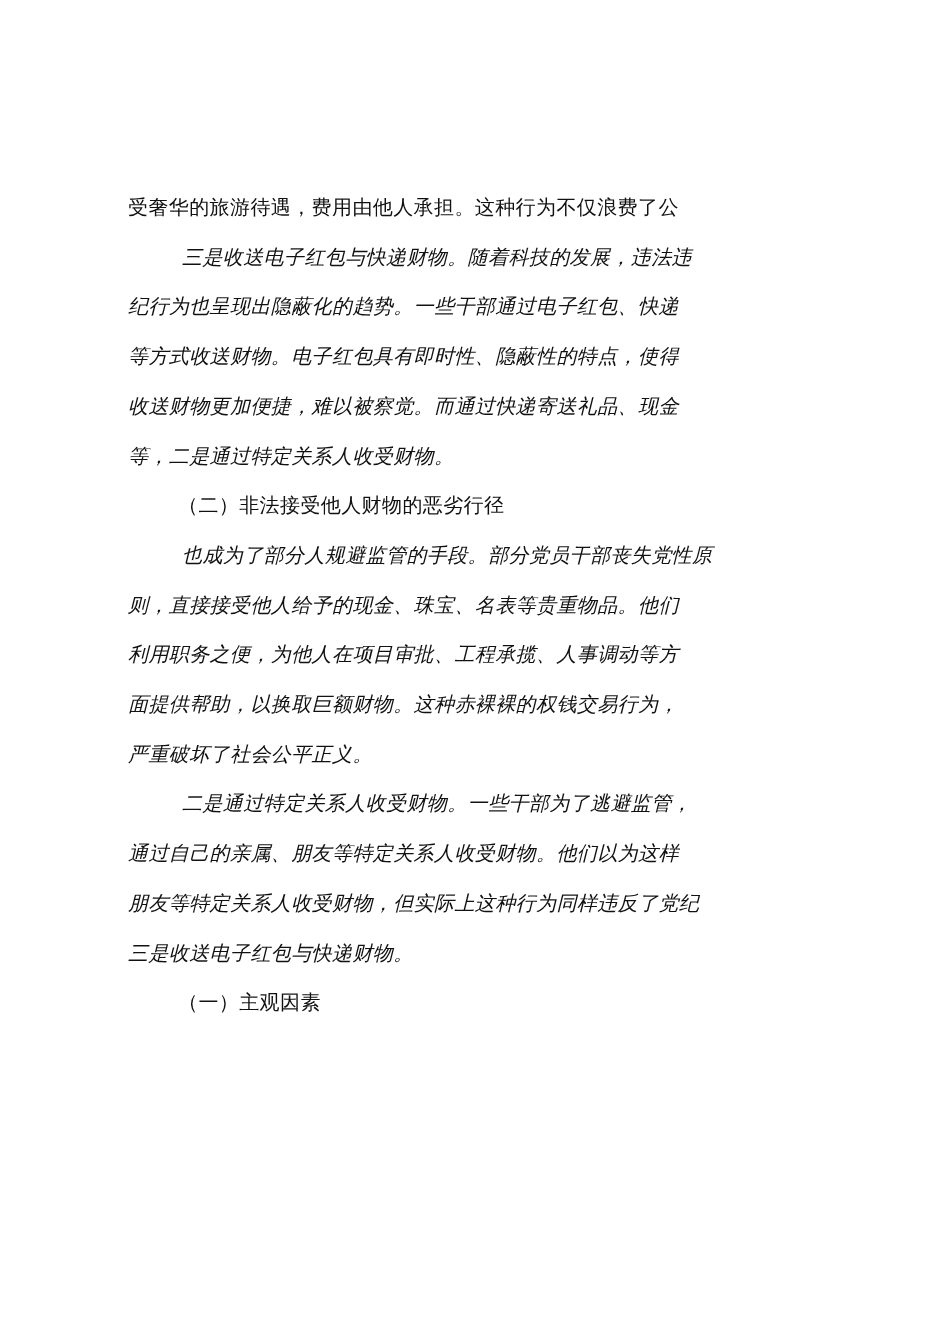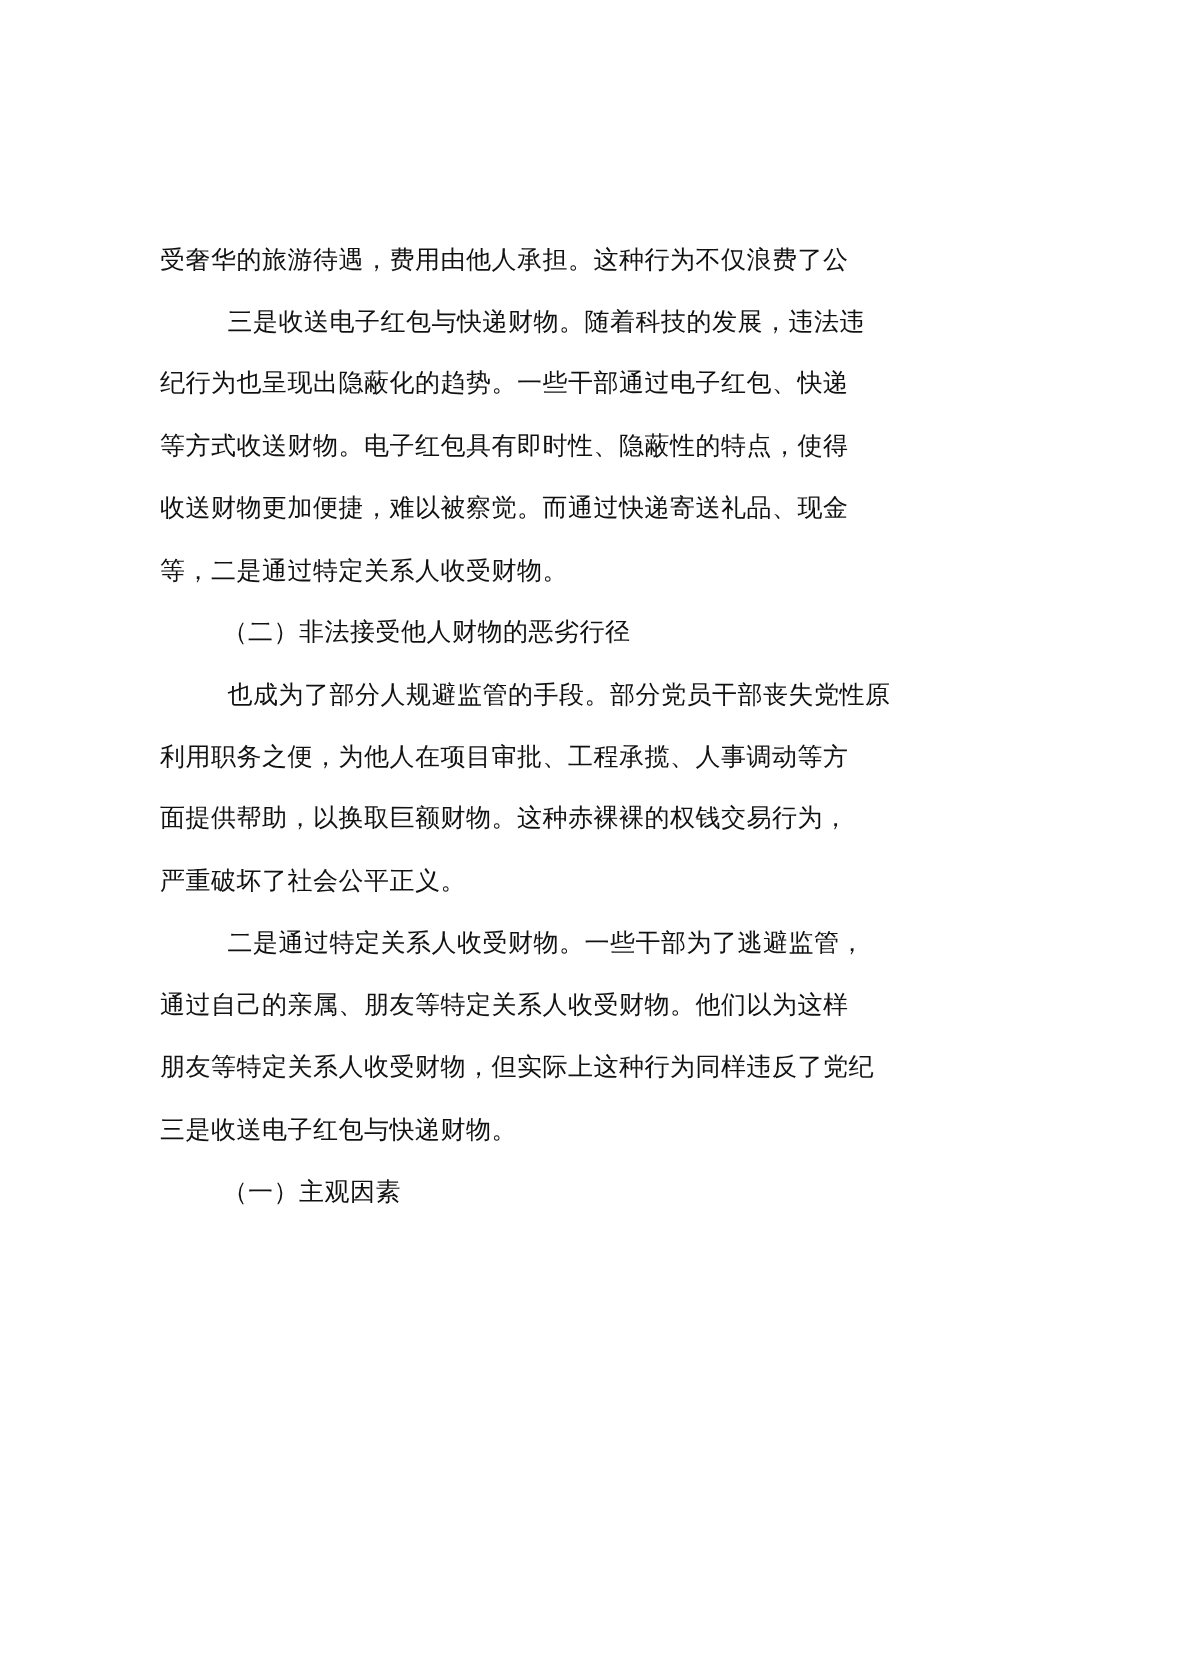--- a/index.html
+++ b/index.html
@@ -25,20 +25,21 @@
       margin: 0;
       font-size: 20px;
       line-height: 49.7px;
       letter-spacing: 0.4px;
       text-align: justify;
       text-align-last: left;
       word-break: break-all;
     }
     .indent {
       text-indent: 54px;
+      font-style: italic;
     }
     .heading {
       text-indent: 50px;
     }
     .line {
       display: block;
       white-space: nowrap;
     }
   </style>
 </head>
@@ -57,20 +58,21 @@
     <span class="line" style="text-indent:0">收送财物更加便捷，难以被察觉。而通过快递寄送礼品、现金</span>
     <span class="line" style="text-indent:0">等，二是通过特定关系人收受财物。</span>
   </p>
 
   <p class="para heading">
     <span class="line">（二）非法接受他人财物的恶劣行径</span>
   </p>
 
   <p class="para indent">
     <span class="line">也成为了部分人规避监管的手段。部分党员干部丧失党性原</span>
+    <span class="line" style="text-indent:0">则，直接接受他人给予的现金、珠宝、名表等贵重物品。他们</span>
     <span class="line" style="text-indent:0">利用职务之便，为他人在项目审批、工程承揽、人事调动等方</span>
     <span class="line" style="text-indent:0">面提供帮助，以换取巨额财物。这种赤裸裸的权钱交易行为，</span>
     <span class="line" style="text-indent:0">严重破坏了社会公平正义。</span>
   </p>
 
   <p class="para indent">
     <span class="line">二是通过特定关系人收受财物。一些干部为了逃避监管，</span>
     <span class="line" style="text-indent:0">通过自己的亲属、朋友等特定关系人收受财物。他们以为这样</span>
     <span class="line" style="text-indent:0">朋友等特定关系人收受财物，但实际上这种行为同样违反了党纪</span>
     <span class="line" style="text-indent:0">三是收送电子红包与快递财物。</span>

